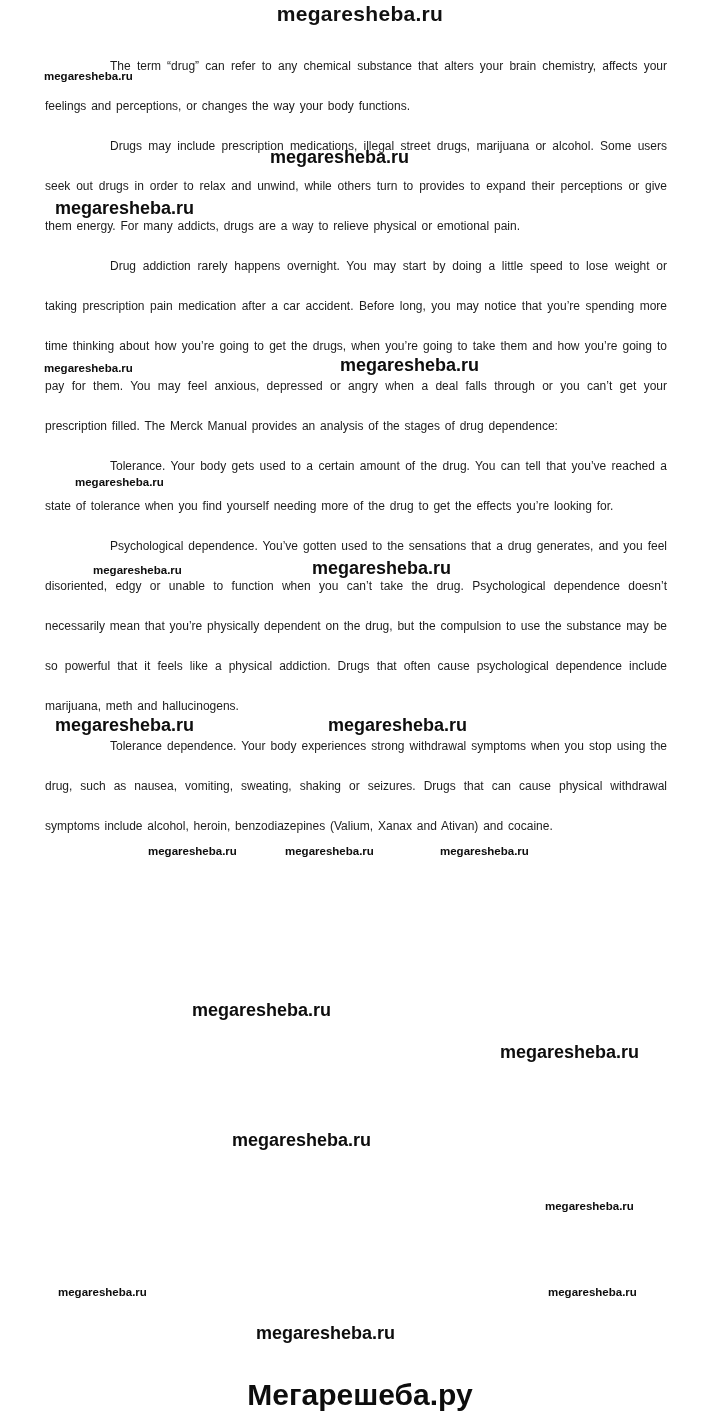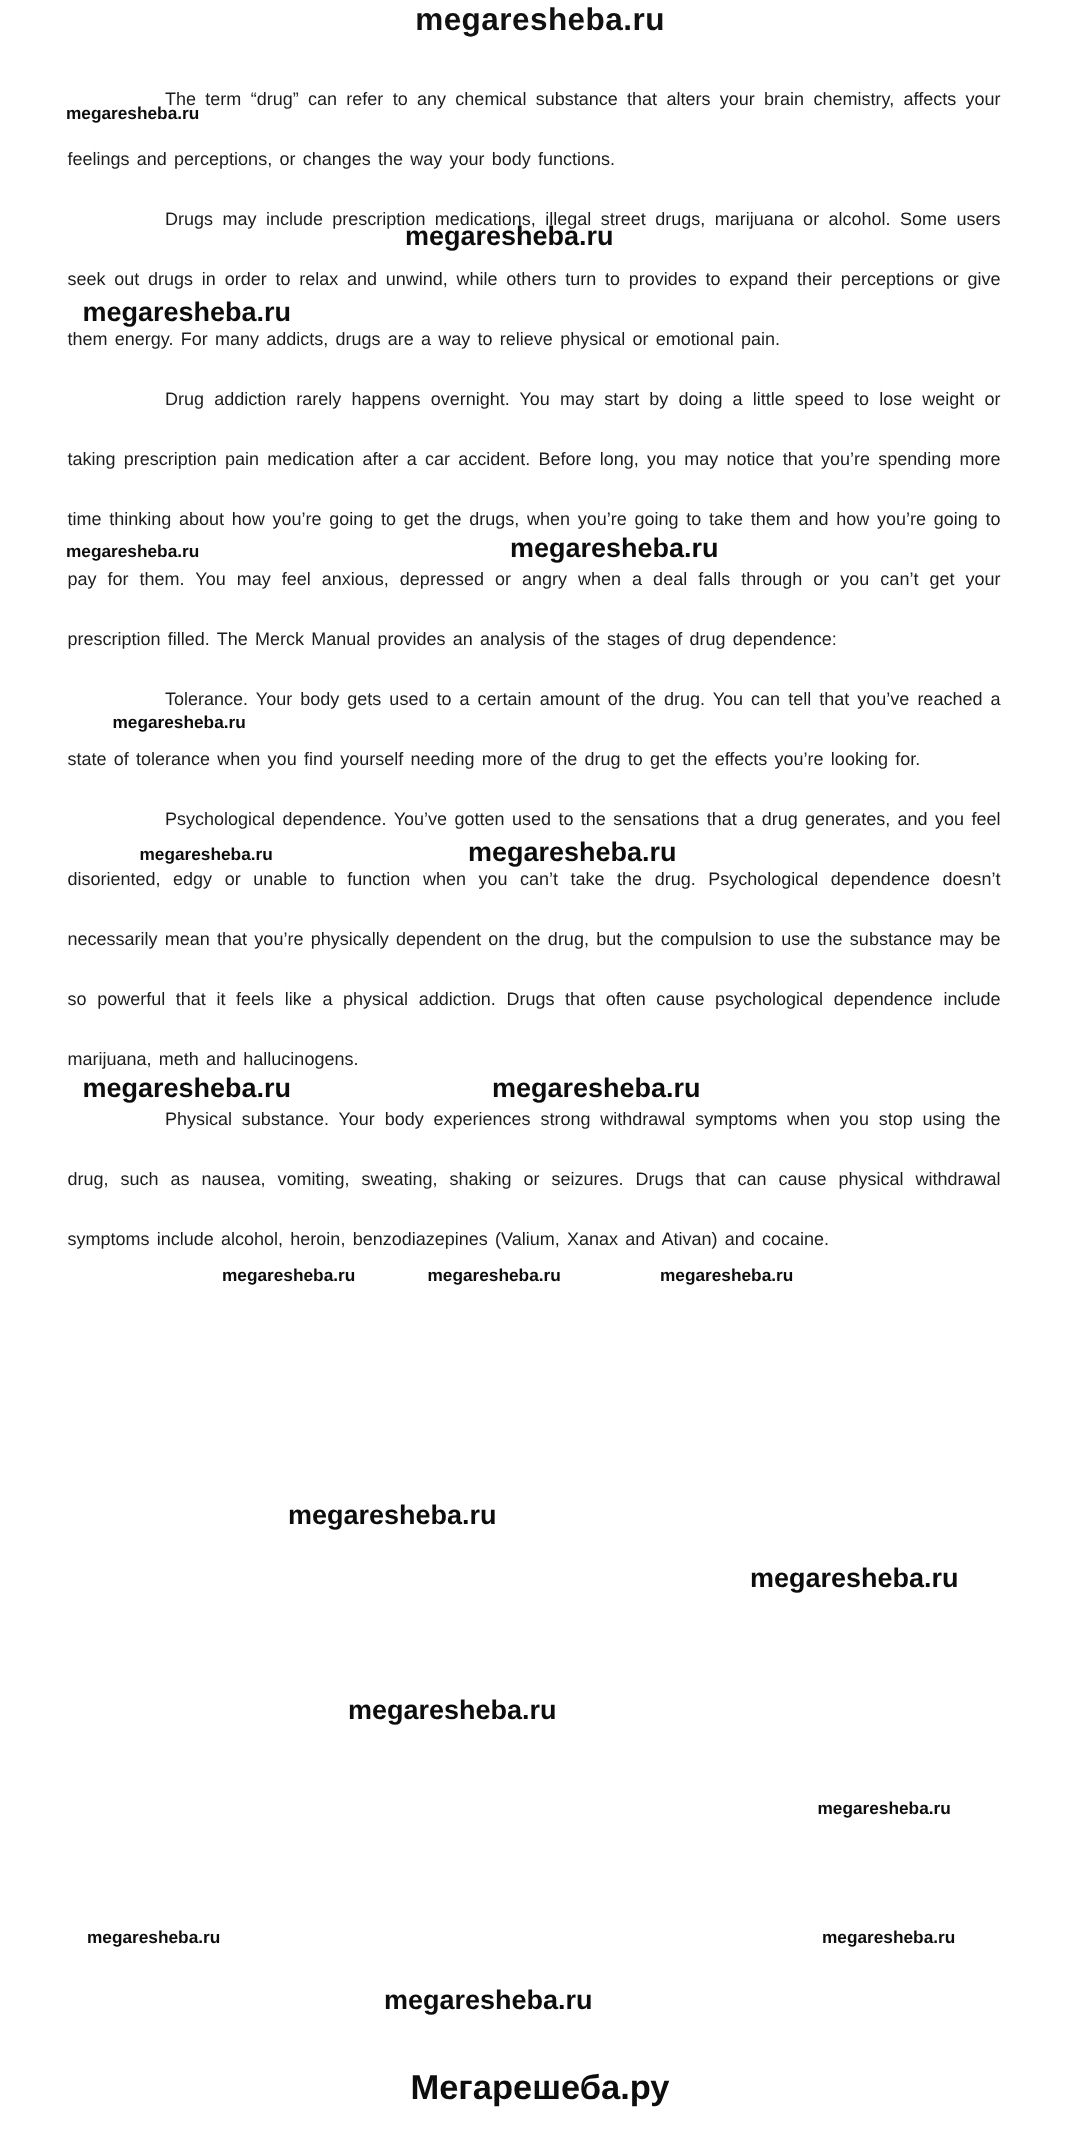--- a/index.html
+++ b/index.html
@@ -57,38 +57,38 @@
   }
   .wm-bold { font-size: 18px; }
   .wm-small { font-size: 11.5px; }
   .doc-footer {
     position: absolute;
     top: 1378px;
     left: 0;
     width: 100%;
     text-align: center;
     font-weight: bold;
-    font-size: 23px;
+    font-size: 30px;
     color: #0d0d0d;
   }
 </style>
 </head>
 <body>
 
 <div class="page">
 
   <div class="doc-title">megaresheba.ru</div>
 
   <div class="content">
     <p class="para"><span class="lead"></span><span>The term “drug” can refer to any chemical substance that alters your brain chemistry, affects your feelings and perceptions, or changes the way your body functions.</span></p>
     <p class="para"><span class="lead"></span><span>Drugs may include prescription medications, illegal street drugs, marijuana or alcohol. Some users seek out drugs in order to relax and unwind, while others turn to provides to expand their perceptions or give them energy. For many addicts, drugs are a way to relieve physical or emotional pain.</span></p>
     <p class="para"><span class="lead"></span><span>Drug addiction rarely happens overnight. You may start by doing a little speed to lose weight or taking prescription pain medication after a car accident. Before long, you may notice that you’re spending more time thinking about how you’re going to get the drugs, when you’re going to take them and how you’re going to pay for them. You may feel anxious, depressed or angry when a deal falls through or you can’t get your prescription filled. The Merck Manual provides an analysis of the stages of drug dependence:</span></p>
     <p class="para"><span class="lead">Tolerance.</span><span> Your body gets used to a certain amount of the drug. You can tell that you’ve reached a state of tolerance when you find yourself needing more of the drug to get the effects you’re looking for.</span></p>
     <p class="para"><span class="lead">Psychological dependence.</span><span> You’ve gotten used to the sensations that a drug generates, and you feel disoriented, edgy or unable to function when you can’t take the drug. Psychological dependence doesn’t necessarily mean that you’re physically dependent on the drug, but the compulsion to use the substance may be so powerful that it feels like a physical addiction. Drugs that often cause psychological dependence include marijuana, meth and hallucinogens.</span></p>
-    <p class="para"><span class="lead">Physical substance.</span><span> Your body experiences strong withdrawal symptoms when you stop using the drug, such as nausea, vomiting, sweating, shaking or seizures. Drugs that can cause physical withdrawal symptoms include alcohol, heroin, benzodiazepines (Valium, Xanax and Ativan) and cocaine.</span></p>
+    <p class="para"><span class="lead">Tolerance dependence.</span><span> Your body experiences strong withdrawal symptoms when you stop using the drug, such as nausea, vomiting, sweating, shaking or seizures. Drugs that can cause physical withdrawal symptoms include alcohol, heroin, benzodiazepines (Valium, Xanax and Ativan) and cocaine.</span></p>
   </div>
 
   <div class="wm wm-small" style="left:44px;  top:70px;">megaresheba.ru</div>
   <div class="wm wm-bold" style="left:270px; top:147px;">megaresheba.ru</div>
   <div class="wm wm-bold" style="left:55px;  top:198px;">megaresheba.ru</div>
   <div class="wm wm-small" style="left:44px;  top:362px;">megaresheba.ru</div>
   <div class="wm wm-bold" style="left:340px; top:355px;">megaresheba.ru</div>
   <div class="wm wm-small" style="left:75px;  top:476px;">megaresheba.ru</div>
   <div class="wm wm-small" style="left:93px;  top:564px;">megaresheba.ru</div>
   <div class="wm wm-bold" style="left:312px; top:558px;">megaresheba.ru</div>

